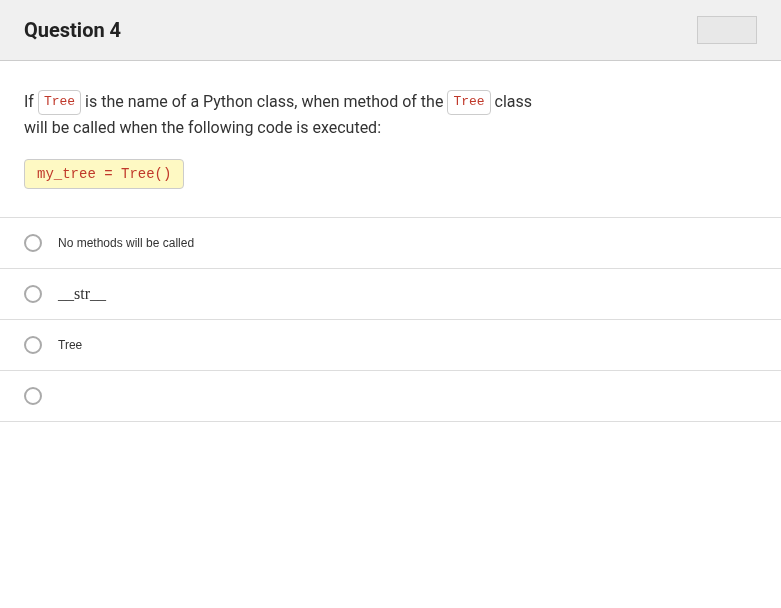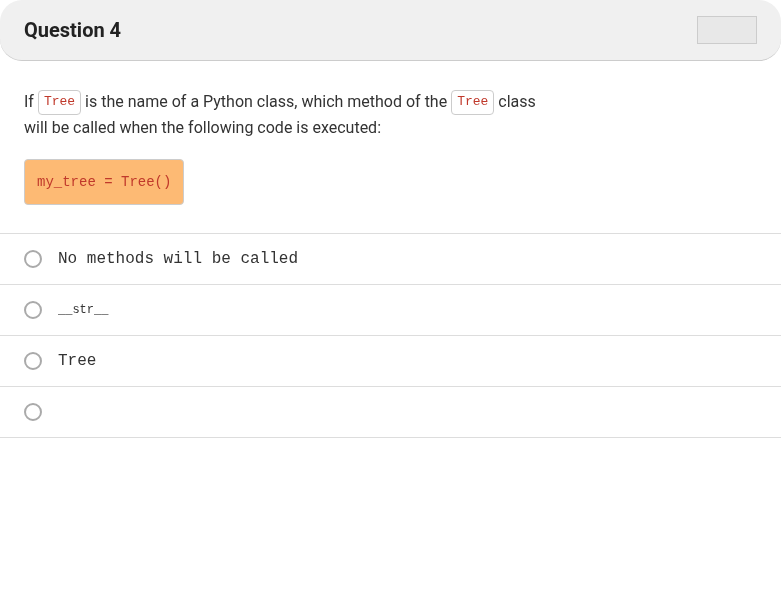--- a/index.html
+++ b/index.html
@@ -21,21 +21,20 @@
       background: #fff;
     }
 
     .header {
       background: #f0f0f0;
       padding: 16px 24px 16px 24px;
       border-bottom: 1px solid #ccc;
       display: flex;
       align-items: center;
       justify-content: space-between;
-      border-radius: 22px;
     }
 
     .question-title {
       font-size: 20px;
       font-weight: 700;
       color: #222;
     }
 
     .header-right-box {
       width: 60px;
@@ -64,25 +63,25 @@
       border-radius: 4px;
       padding: 1px 5px;
       background: #fff;
       vertical-align: middle;
     }
 
     .code-block {
       display: inline-block;
       border: 1px solid #ccc;
       border-radius: 4px;
-      padding: 14px 12px;
+      padding: 6px 12px;
       font-family: 'Courier New', Courier, monospace;
       font-size: 14px;
       color: #c0392b;
-      background: #fdba74;
+      background: #fef9c3;
       margin-bottom: 8px;
     }
 
     .options-list {
       list-style: none;
     }
 
     .option-item {
       display: flex;
       align-items: center;
@@ -99,45 +98,45 @@
       width: 18px;
       height: 18px;
       border: 2px solid #aaa;
       border-radius: 50%;
       margin-right: 16px;
       flex-shrink: 0;
       background: #fff;
     }
 
     .option-label {
-      font-size: 16px;
+      font-size: 12px;
       color: #333;
-      font-family: Liberation Mono, monospace;
+      font-family: Liberation Sans, sans-serif;
     }
 
     .option-label.mono {
-      font-family: Liberation Mono, monospace;
-      font-size: 12px;
+      font-family: Liberation Serif, serif;
+      font-size: 16px;
     }
   </style>
 </head>
 <body>
 
 <div class="page-container">
 
   <div class="header">
     <h1 class="question-title">Question 4</h1>
     <div class="header-right-box"></div>
   </div>
 
   <div class="question-body">
     <p class="question-text">
       <span>If</span>
       <span class="inline-code-badge">Tree</span>
-      <span> is the name of a Python class, which method of the </span>
+      <span> is the name of a Python class, when method of the </span>
       <span class="inline-code-badge">Tree</span>
       <span> class<br>will be called when the following code is executed:</span>
     </p>
 
     <div class="code-block">
       <span>my_tree = Tree()</span>
     </div>
   </div>
 
   <ul class="options-list">

